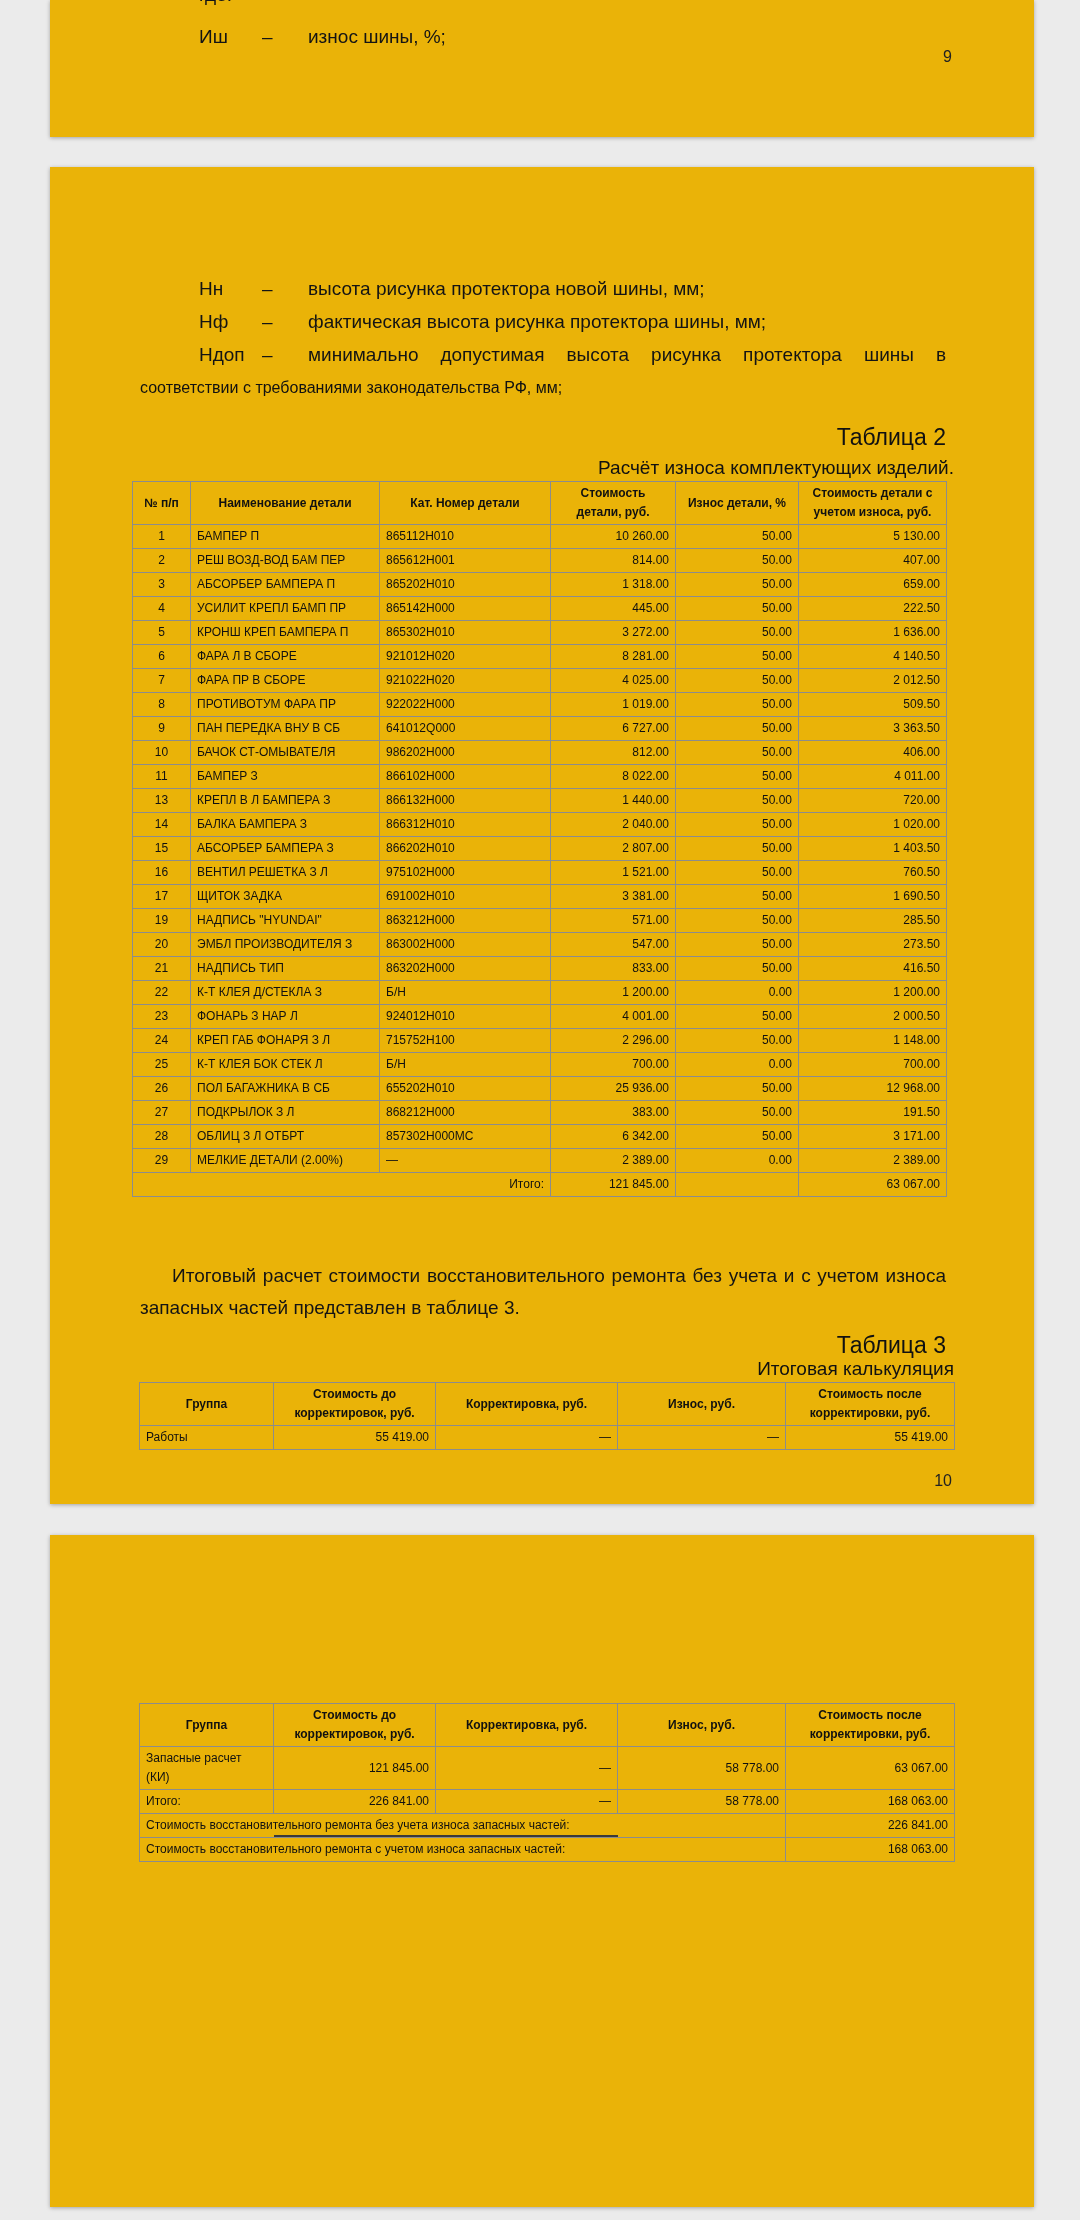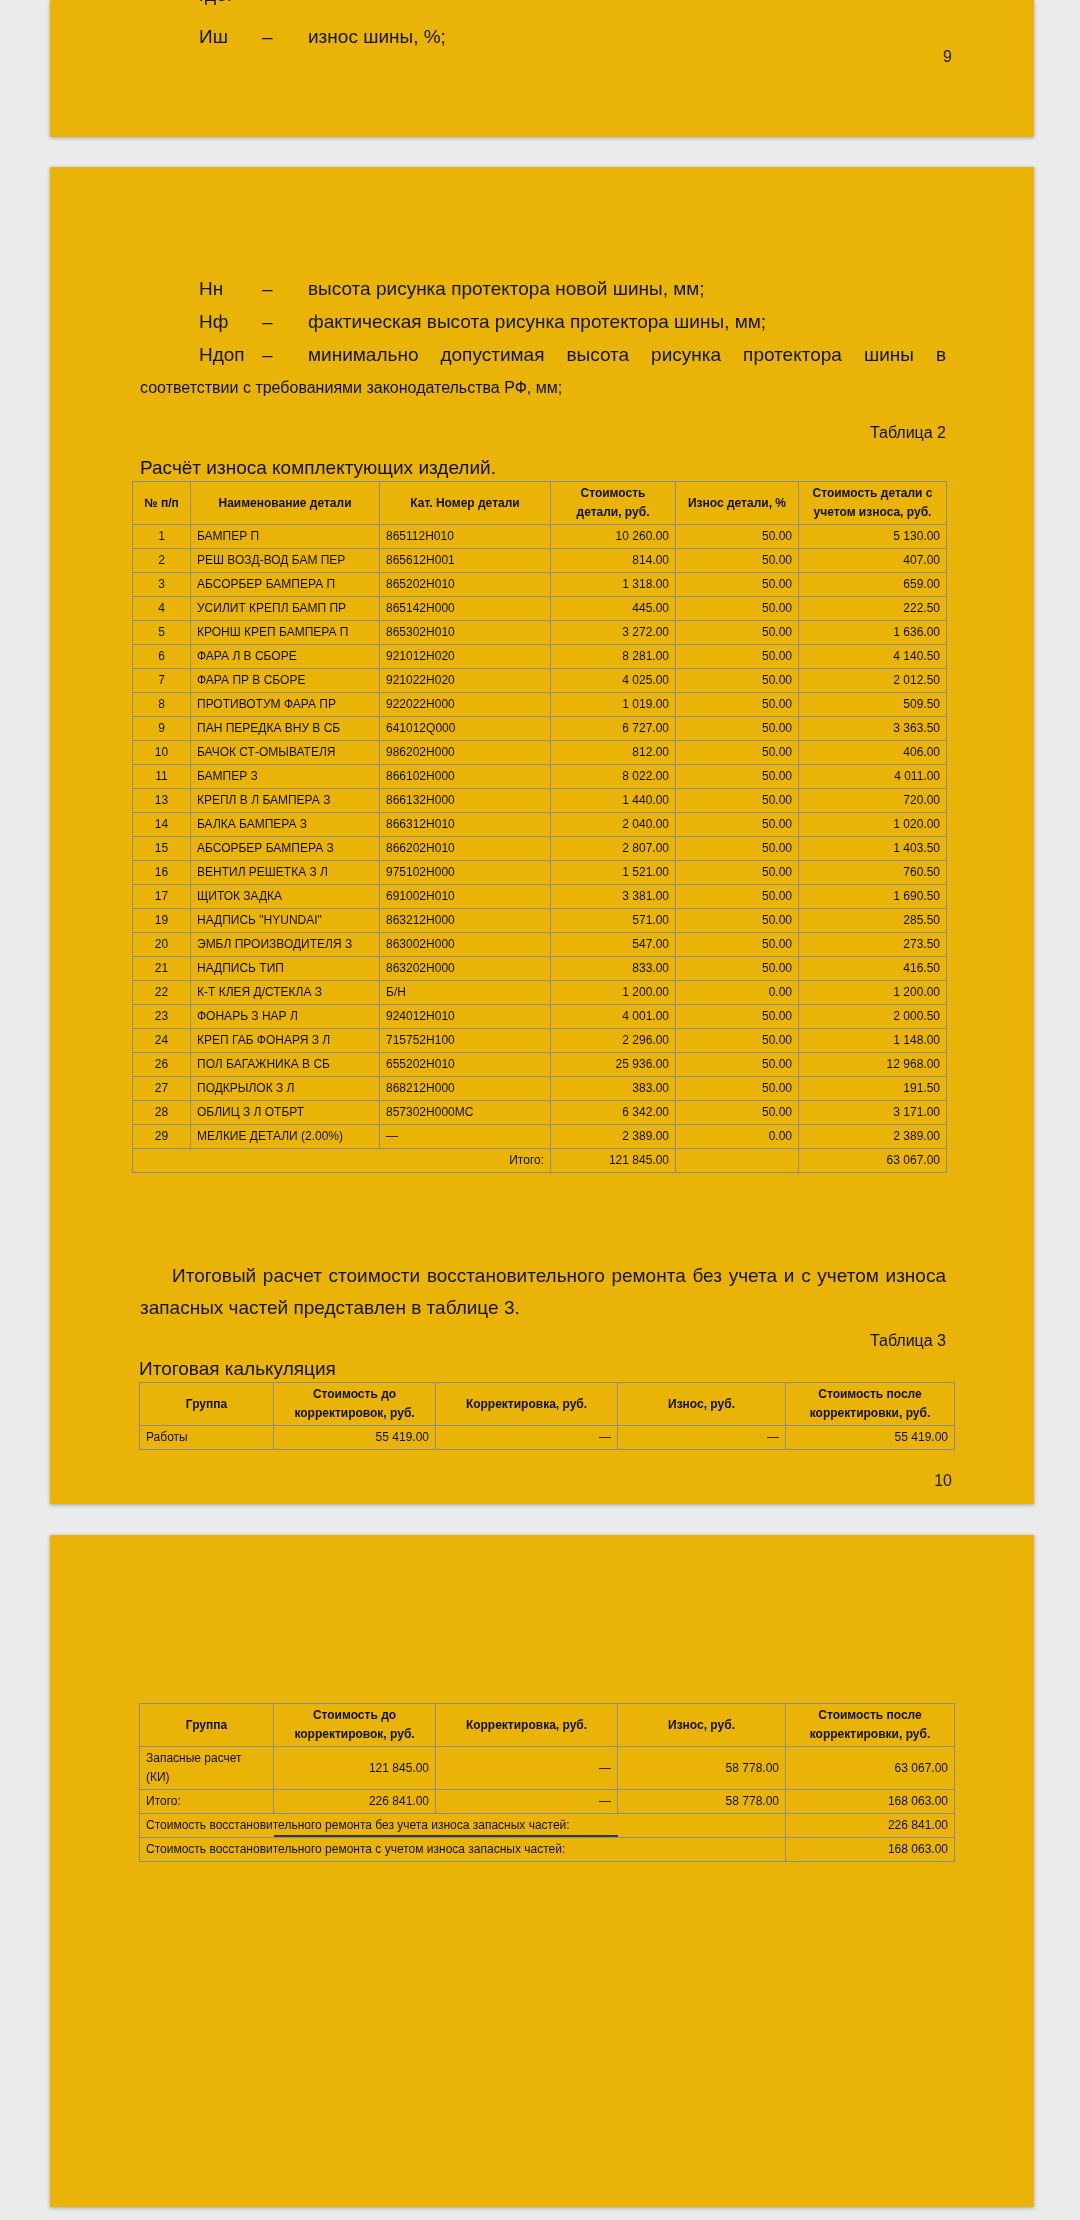--- a/index.html
+++ b/index.html
@@ -19,22 +19,22 @@
   .abs { position:absolute; }
   .body-text { font-size:19px; color:#141414; }
 
   
   .def-row { display:flex; line-height:33px; font-size:19px; color:#141414; }
   .def-term { width:63px; margin-left:59px; flex:none; }
   .def-dash { width:46px; flex:none; }
   .def-text { flex:1; }
   .def-text.justified { text-align:justify; text-align-last:justify; }
 
-  .caption-right { text-align:right; font-size:16px; }
-  .title-center  { text-align:left; font-size:19px; }
+  .caption-right { text-align:right; font-size:23px; }
+  .title-center  { text-align:right; font-size:19px; }
   .page-num { text-align:right; font-size:16px; color:#222; }
 
   .para {
     font-size:19px; line-height:32px; text-align:justify;
     text-indent:32px; color:#141414;
   }
 
   table { border-collapse:collapse; table-layout:fixed; font-size:12px; color:#111; }
   th, td {
     border:1px solid #8c8c8c; padding:2px 6px; line-height:19px;
@@ -276,20 +276,28 @@
         </tr>
         <tr>
           <td class="c">24</td>
           <td class="l">КРЕП ГАБ ФОНАРЯ З Л</td>
           <td class="l">715752H100</td>
           <td class="r">2 296.00</td>
           <td class="r">50.00</td>
           <td class="r">1 148.00</td>
         </tr>
         <tr>
+          <td class="c">25</td>
+          <td class="l">К-Т КЛЕЯ БОК СТЕК Л</td>
+          <td class="l">Б/Н</td>
+          <td class="r">700.00</td>
+          <td class="r">0.00</td>
+          <td class="r">700.00</td>
+        </tr>
+        <tr>
           <td class="c">26</td>
           <td class="l">ПОЛ БАГАЖНИКА В СБ</td>
           <td class="l">655202H010</td>
           <td class="r">25 936.00</td>
           <td class="r">50.00</td>
           <td class="r">12 968.00</td>
         </tr>
         <tr>
           <td class="c">27</td>
           <td class="l">ПОДКРЫЛОК З Л</td>

